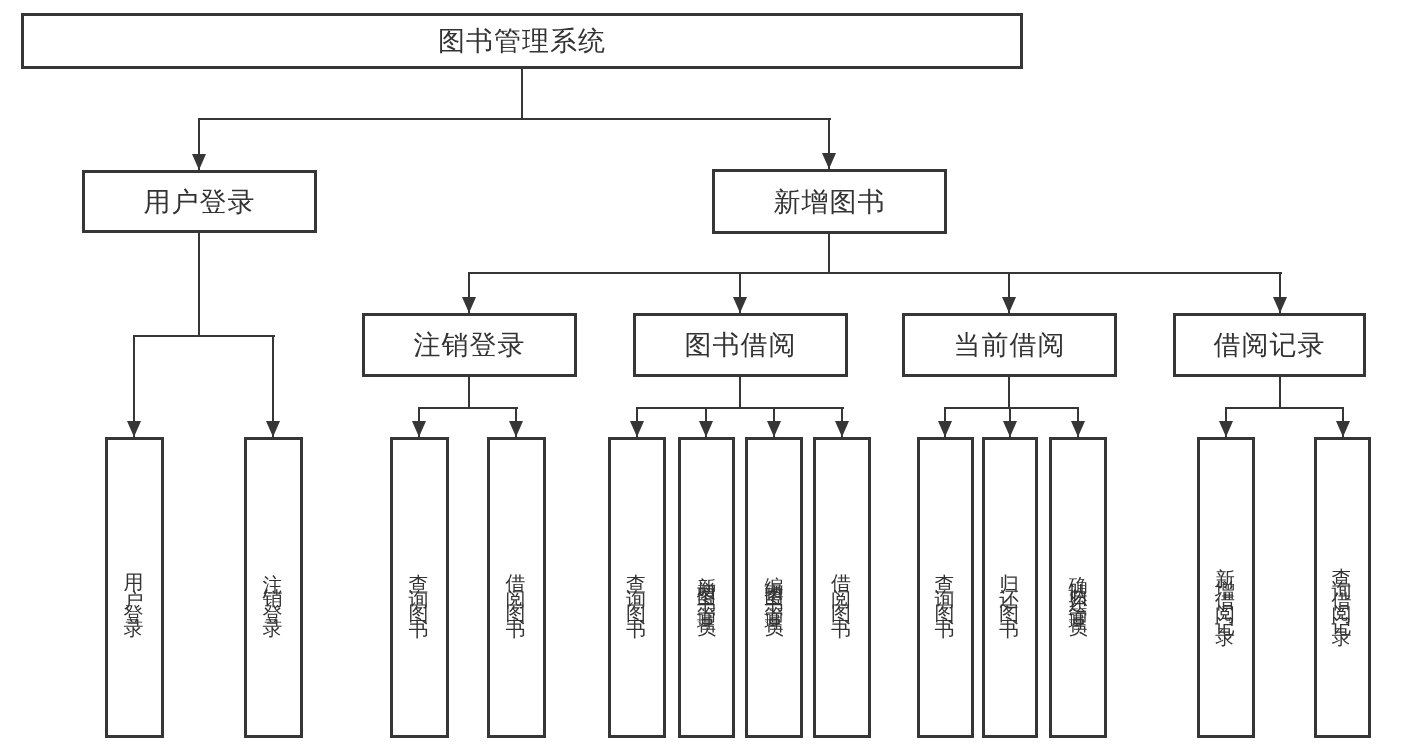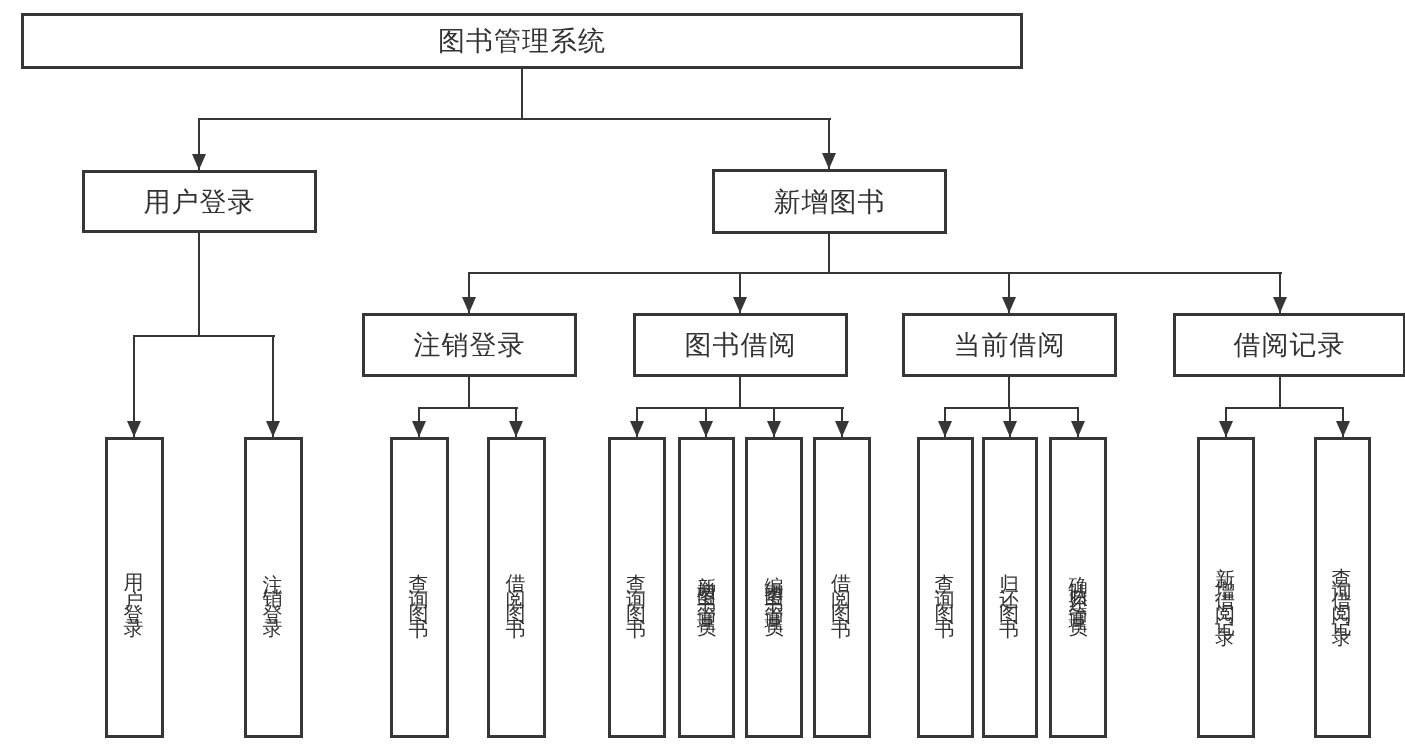--- a/index.html
+++ b/index.html
@@ -71,21 +71,21 @@
 
   <div class="box" style="left:362px;top:313px;width:215px;height:64px;">
     <span class="hlabel">注销登录</span>
   </div>
   <div class="box" style="left:633px;top:313px;width:215px;height:64px;">
     <span class="hlabel">图书借阅</span>
   </div>
   <div class="box" style="left:902px;top:313px;width:215px;height:64px;">
     <span class="hlabel">当前借阅</span>
   </div>
-  <div class="box" style="left:1173px;top:313px;width:233px;height:64px;">
+  <div class="box" style="left:1173px;top:313px;width:193px;height:64px;">
     <span class="hlabel">借阅记录</span>
   </div>
 
   <div class="line" style="left:468px;top:377px;width:2px;height:32px;"></div>
   <div class="line" style="left:418px;top:407px;width:100px;height:2px;"></div>
   <div class="line" style="left:418px;top:407px;width:2px;height:30px;"></div>
   <div class="arrow" style="left:412px;top:421px;"></div>
   <div class="line" style="left:515px;top:407px;width:2px;height:30px;"></div>
   <div class="arrow" style="left:509px;top:421px;"></div>
 

